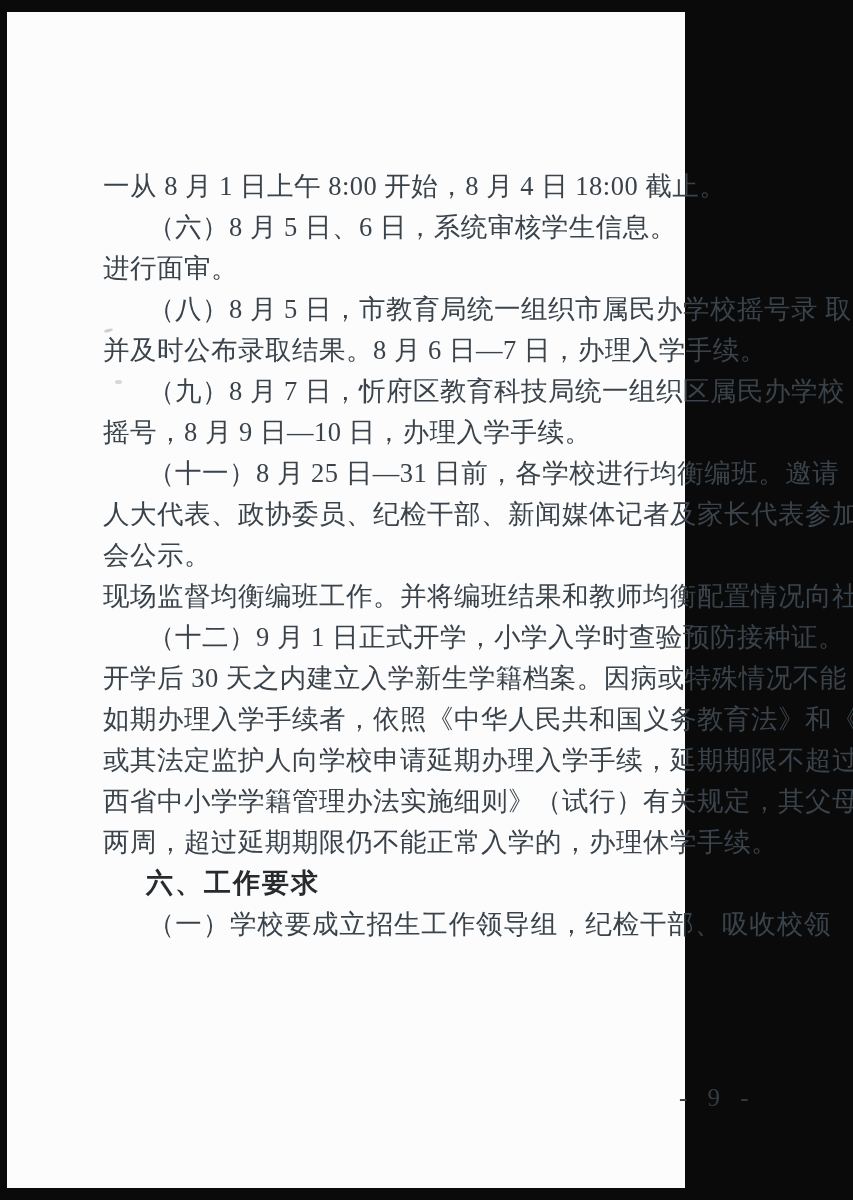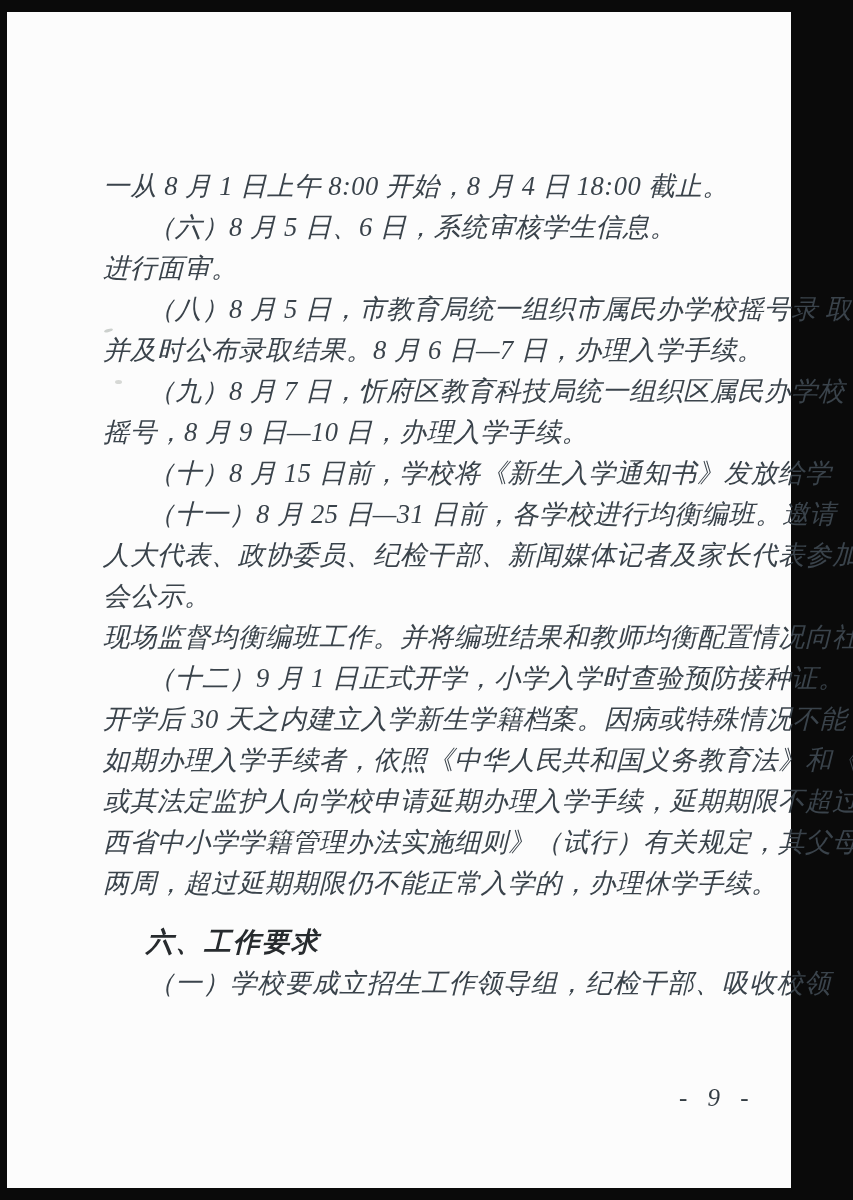--- a/index.html
+++ b/index.html
@@ -14,24 +14,23 @@
   .frame {
     position: relative;
     width: 853px;
     height: 1200px;
     background: #0a0a0a;
   }
   .page {
     position: absolute;
     left: 7px;
     top: 12px;
-    width: 784px;
+    width: 678px;
     height: 1176px;
     background: #fcfcfc;
-    font-style: italic;
   }
   .textblock {
     position: absolute;
     left: 96px;
     top: 154px;
     width: 728px;
   }
   .line {
     height: 41px;
     line-height: 41px;
@@ -46,21 +45,20 @@
     text-align: justify;
     text-align-last: justify;
   }
   .head {
     font-family: "Liberation Sans", sans-serif;
     font-weight: bold;
     color: #272b2e;
     font-size: 27px;
     padding-left: 43px;
     letter-spacing: 2px;
-    margin-top: 18px;
   }
   .pagenum {
     position: absolute;
     left: 672px;
     top: 1072px;
     font-size: 25px;
     color: #343d44;
     letter-spacing: 7px;
     white-space: nowrap;
     font-family: "Liberation Serif", serif;
@@ -81,21 +79,20 @@
   <div class="page">
 
     <div class="textblock">
       <div class="line">一从 8 月 1 日上午 8:00 开始，8 月 4 日 18:00 截止。</div>
       <div class="line in">（六）8 月 5 日、6 日，系统审核学生信息。</div>
       <div class="line">进行面审。</div>
       <div class="line in just">（八）8 月 5 日，市教育局统一组织市属民办学校摇号录 取，</div>
       <div class="line">并及时公布录取结果。8 月 6 日—7 日，办理入学手续。</div>
       <div class="line in just">（九）8 月 7 日，忻府区教育科技局统一组织区属民办学校</div>
       <div class="line">摇号，8 月 9 日—10 日，办理入学手续。</div>
-      <div class="line in just">（十）8 月 15 日前，学校将《新生入学通知书》发放给学</div>
       <div class="line in just">（十一）8 月 25 日—31 日前，各学校进行均衡编班。邀请</div>
       <div class="line just">人大代表、政协委员、纪检干部、新闻媒体记者及家长代表参加，</div>
       <div class="line">会公示。</div>
       <div class="line just">现场监督均衡编班工作。并将编班结果和教师均衡配置情况向社</div>
       <div class="line in just">（十二）9 月 1 日正式开学，小学入学时查验预防接种证。</div>
       <div class="line just">开学后 30 天之内建立入学新生学籍档案。因病或特殊情况不能</div>
       <div class="line just">如期办理入学手续者，依照《中华人民共和国义务教育法》和《山</div>
       <div class="line just">或其法定监护人向学校申请延期办理入学手续，延期期限不超过</div>
       <div class="line just">西省中小学学籍管理办法实施细则》（试行）有关规定，其父母</div>
       <div class="line">两周，超过延期期限仍不能正常入学的，办理休学手续。</div>

